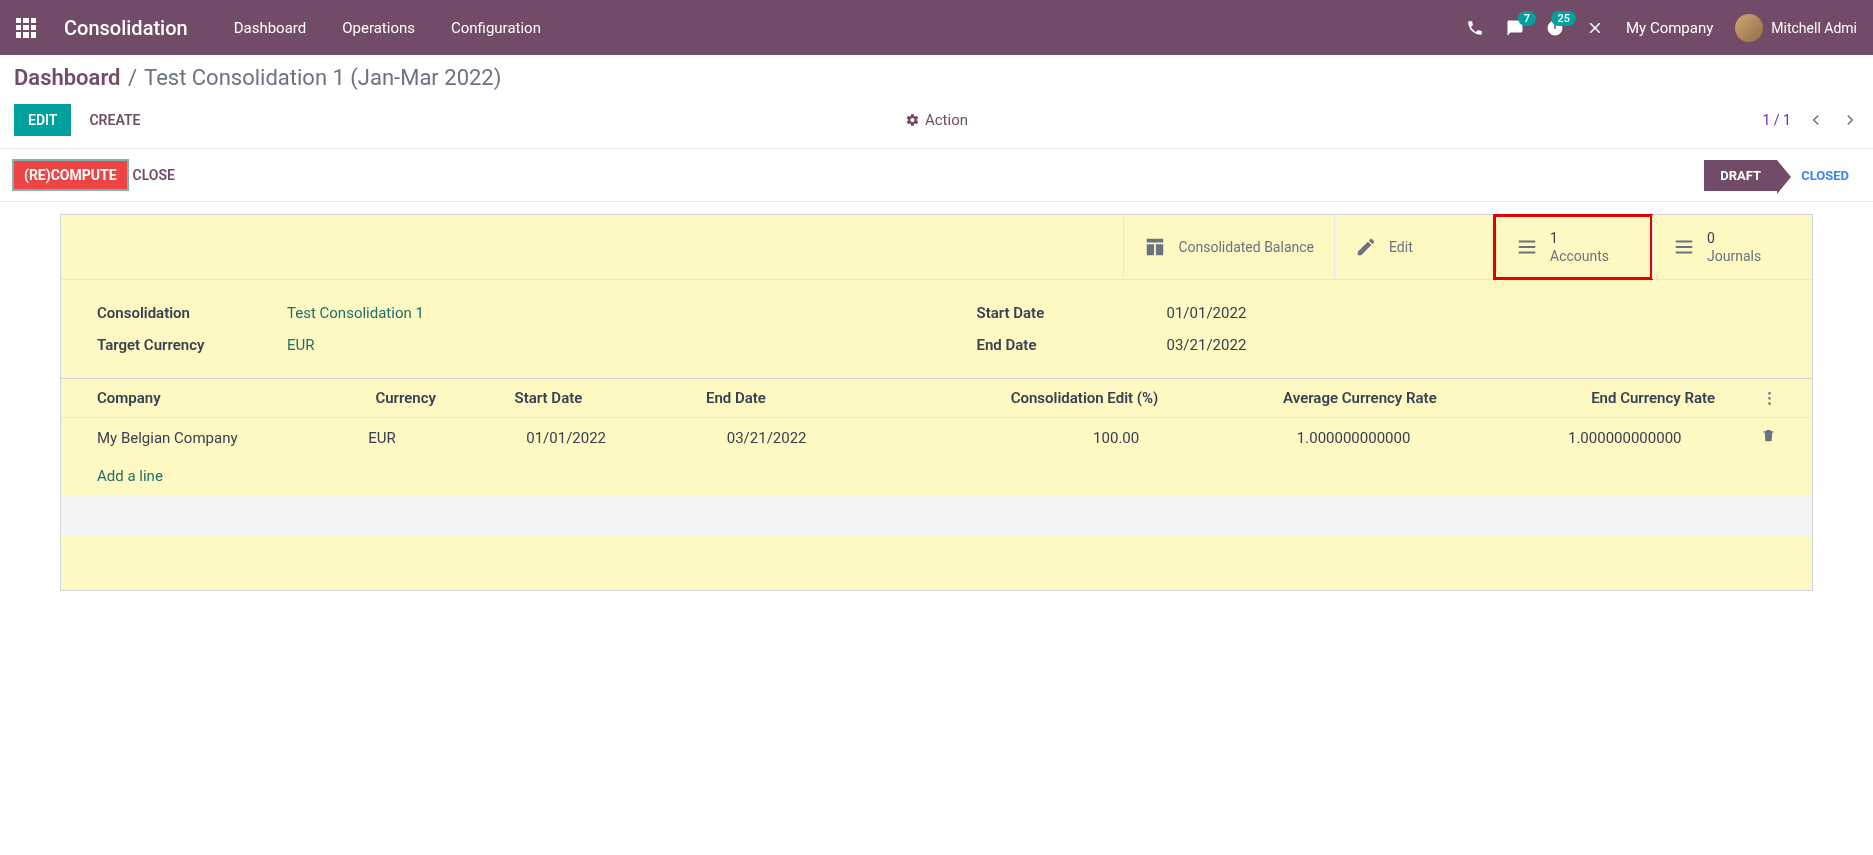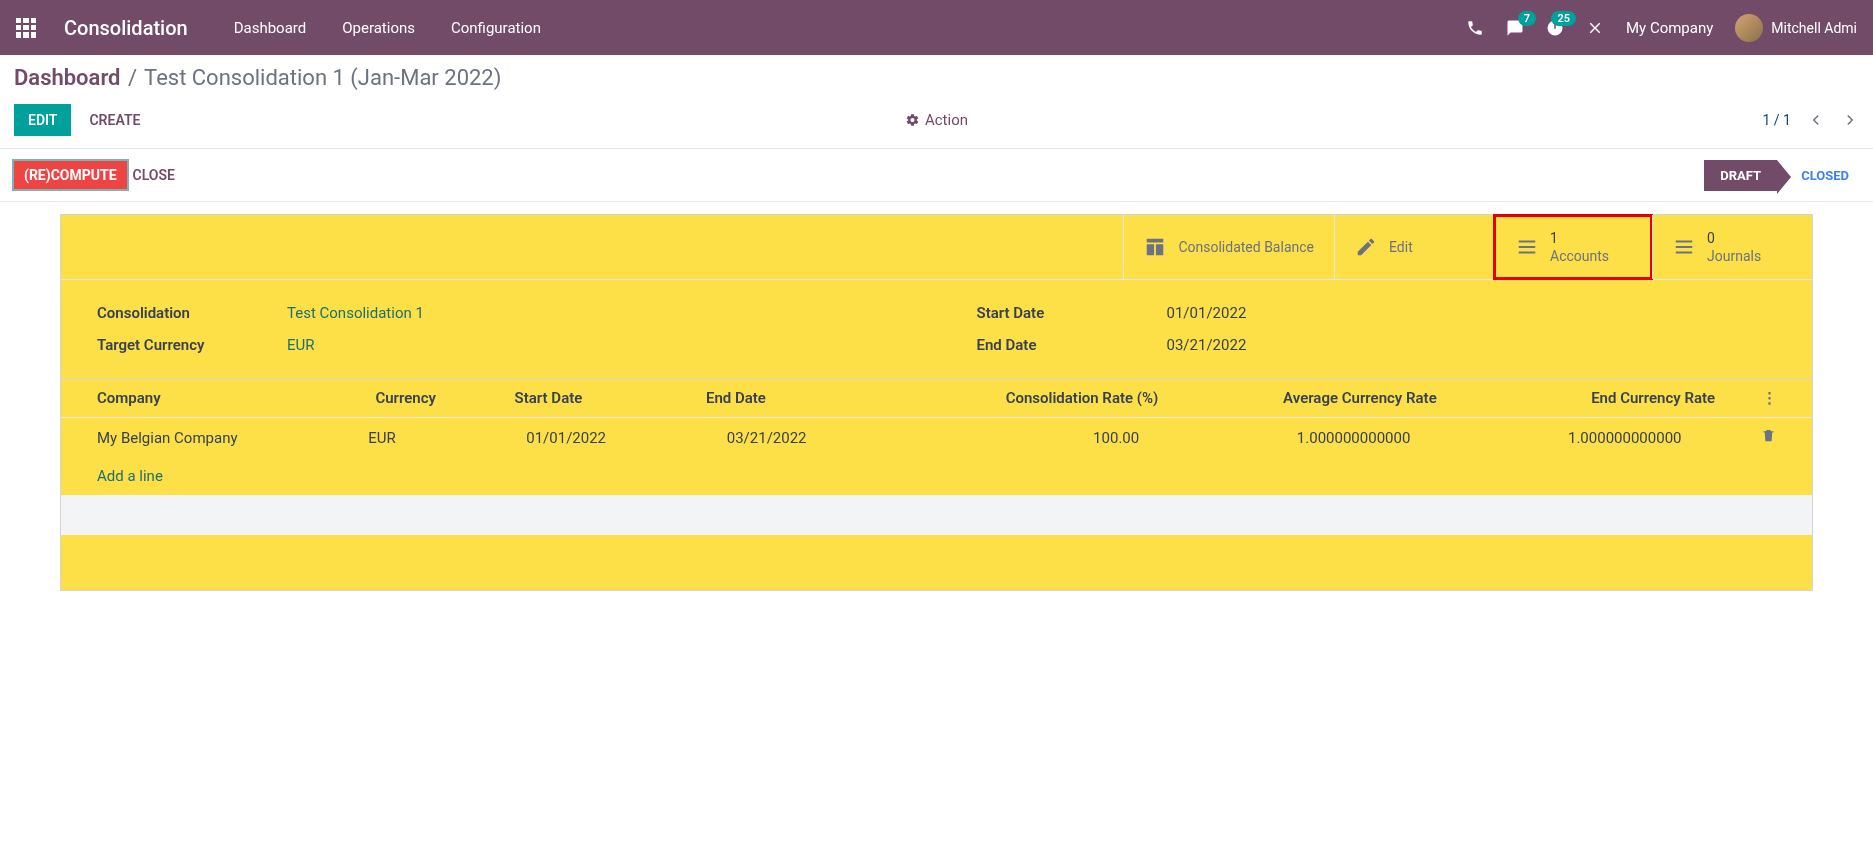--- a/index.html
+++ b/index.html
@@ -27,36 +27,36 @@
 .crumb-link { color: #714b67; font-weight: 600; cursor: pointer; }
 .crumb-sep { color: #6b7280; margin: 0 2px; }
 .crumb-current { color: #6b7280; }
 
 
 .control-panel { display: flex; align-items: center; padding: 8px 14px 12px; border-bottom: 1px solid #e5e7eb; }
 .cp-left { display: flex; align-items: center; gap: 18px; }
 .btn-primary { background: #00a09d; color: #fff; border: none; padding: 8px 14px; font-size: 14px; font-weight: 600; cursor: pointer; }
 .btn-link { color: #714b67; font-weight: 600; cursor: pointer; font-size: 14px; }
 .cp-center { position: absolute; left: 50%; transform: translateX(-50%); color: #714b67; font-size: 15px; display: flex; align-items: center; gap: 6px; cursor: pointer; }
-.cp-right { margin-left: auto; display: flex; align-items: center; gap: 16px; color: #0c4a6e; }
+.cp-right { margin-left: auto; display: flex; align-items: center; gap: 16px; color: #6d28d9; }
 .pager { font-size: 14px; }
 .chev { width: 18px; height: 18px; stroke: #6b7280; stroke-width: 2; fill: none; cursor: pointer; }
 
 
 .status-row { display: flex; align-items: center; padding: 10px 12px; border-bottom: 1px solid #e5e7eb; }
 .btn-recompute { background: #ef4444; color: #fff; border: 2px solid #7fb3b1; padding: 6px 10px; font-size: 14px; font-weight: 700; cursor: pointer; }
 .btn-close { color: #714b67; font-weight: 600; margin-left: 4px; cursor: pointer; font-size: 14px; }
 .statusbar { margin-left: auto; display: flex; align-items: center; }
 .status-draft { background: #714b67; color: #fff; padding: 8px 16px; font-weight: 700; font-size: 13px; position: relative; }
 .status-draft::after { content: ""; position: absolute; right: -14px; top: 0; border-left: 14px solid #714b67; border-top: 17px solid transparent; border-bottom: 17px solid transparent; }
 .status-closed { color: #3b82f6; padding: 8px 12px 8px 24px; font-weight: 700; font-size: 13px; }
 
 
 .sheet-wrap { padding: 0 60px; }
-.sheet { border: 1px solid #d1d5db; background: #fde047; margin-top: 12px; }
+.sheet { border: 1px solid #d1d5db; background: #fef9c3; margin-top: 12px; }
 
 .stat-buttons { display: flex; justify-content: flex-end; border-bottom: 1px solid #e5e7eb; }
 .stat-btn { display: flex; align-items: center; gap: 12px; padding: 12px 20px; border-left: 1px solid #e5e7eb; cursor: pointer; min-width: 160px; }
 .stat-btn.highlight { border: 3px solid #e30000; margin: -1px; }
 .stat-icon { width: 22px; height: 22px; fill: #6b7280; }
 .stat-text { display: flex; flex-direction: column; line-height: 1.3; }
 .stat-num { color: #374151; font-size: 14px; }
 .stat-label { color: #6b7280; font-size: 14px; }
 
 .form-body { padding: 24px 36px 10px; }
@@ -246,21 +246,21 @@
       </div>
 
     </div>
 
     <div class="grid">
       <div class="grid-head">
         <div class="c-company">Company</div>
         <div class="c-currency">Currency</div>
         <div class="c-sdate">Start Date</div>
         <div class="c-edate">End Date</div>
-        <div class="c-crate">Consolidation Rate (%)</div>
+        <div class="c-crate">Consolidation Edit (%)</div>
         <div class="c-avg">Average Currency Rate</div>
         <div class="c-end">End Currency Rate</div>
         <div class="c-act"><span class="kebab">⋮</span></div>
       </div>
       <div class="grid-row">
         <div class="c-company">My Belgian Company</div>
         <div class="c-currency">EUR</div>
         <div class="c-sdate">01/01/2022</div>
         <div class="c-edate">03/21/2022</div>
         <div class="c-crate">100.00</div>

